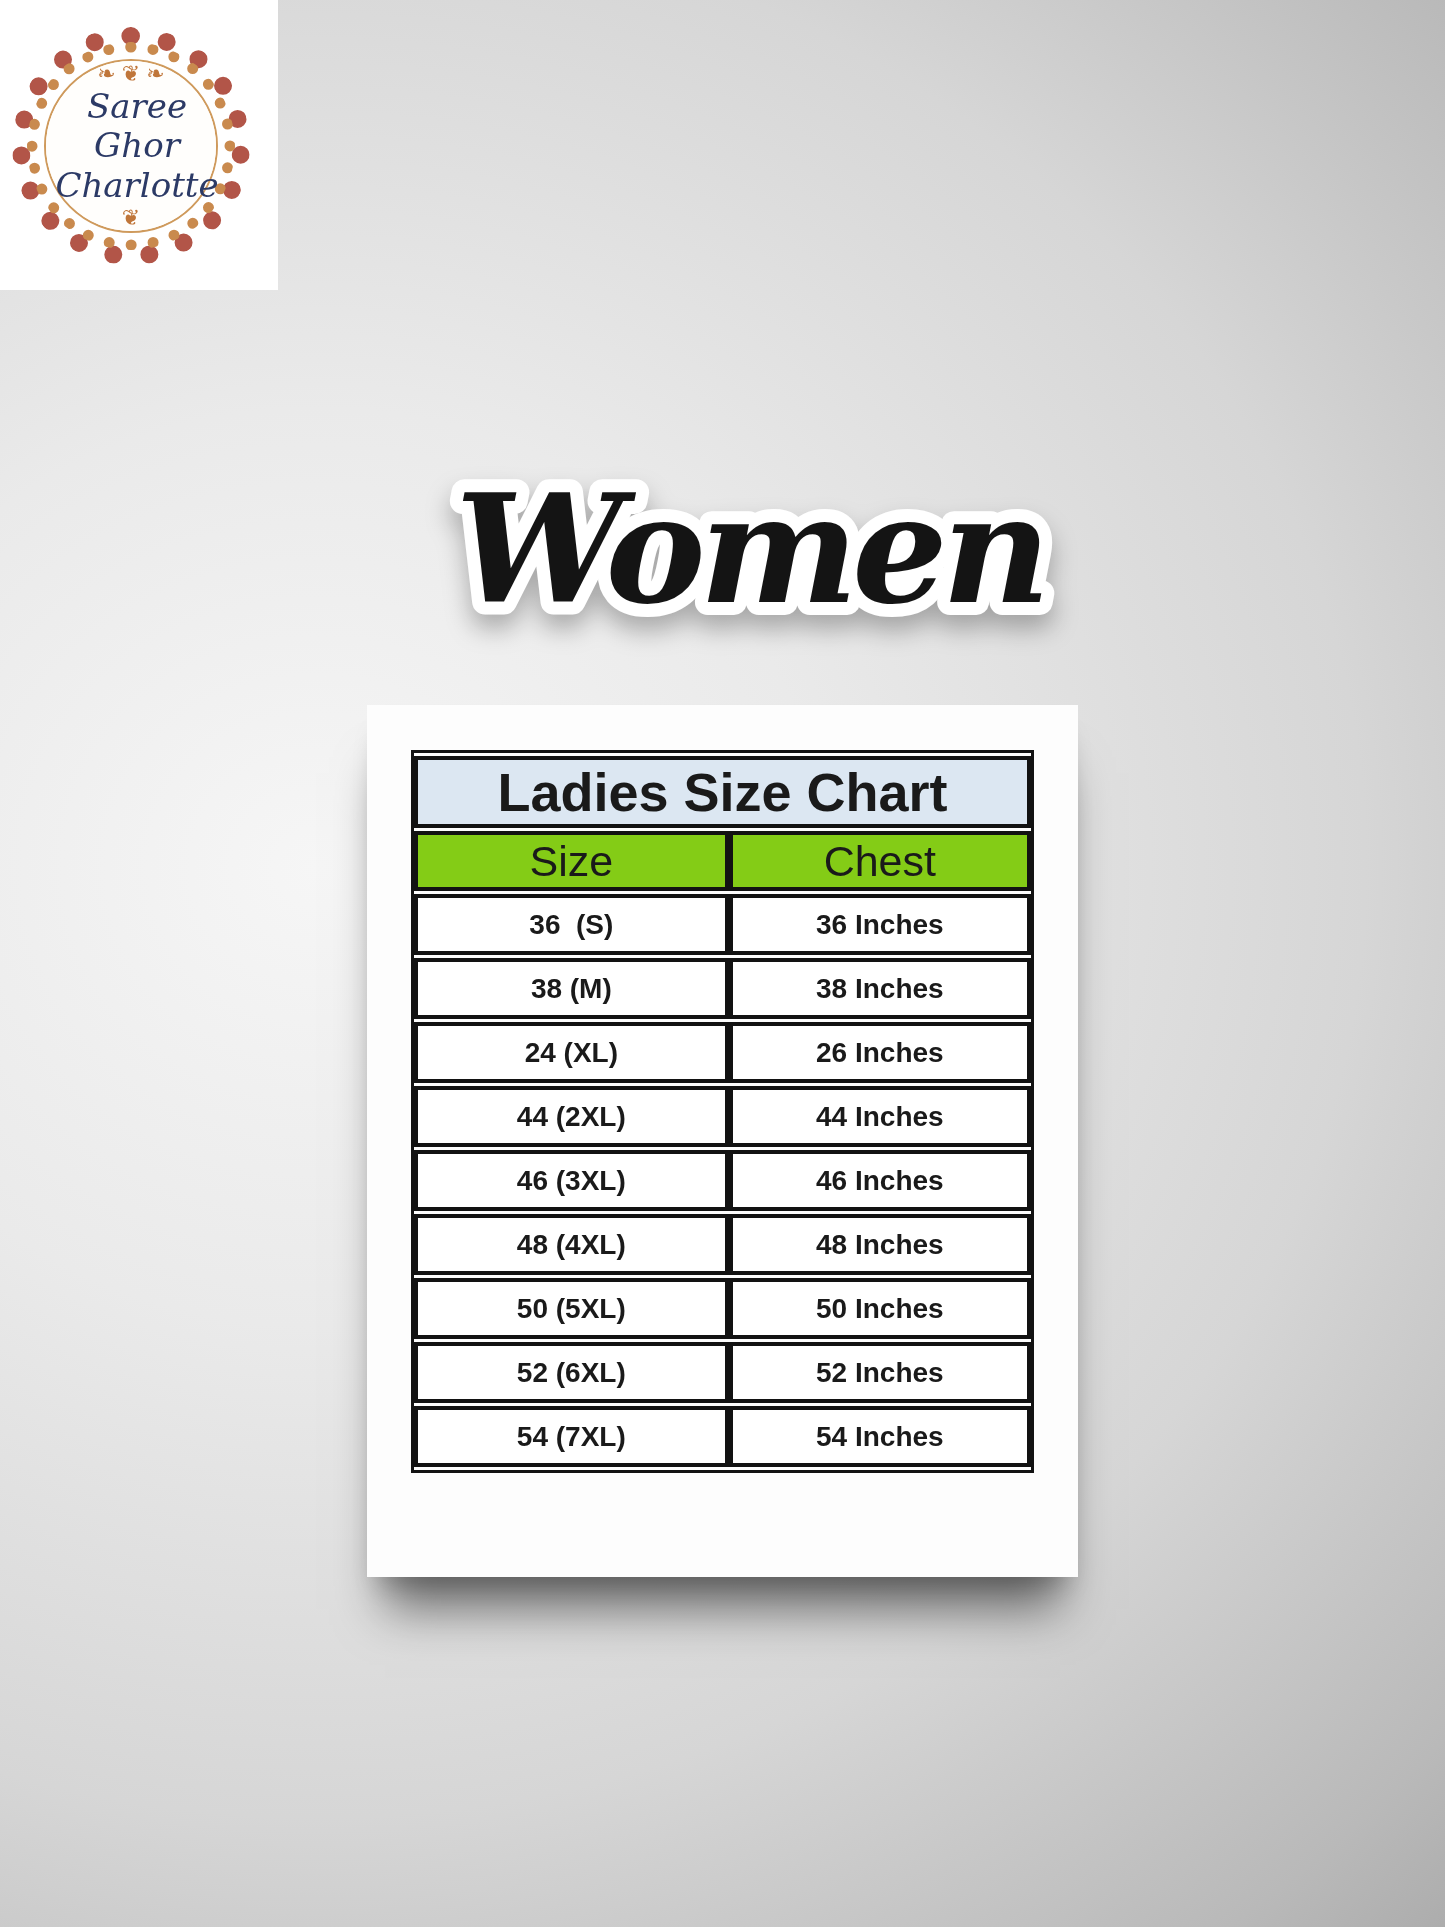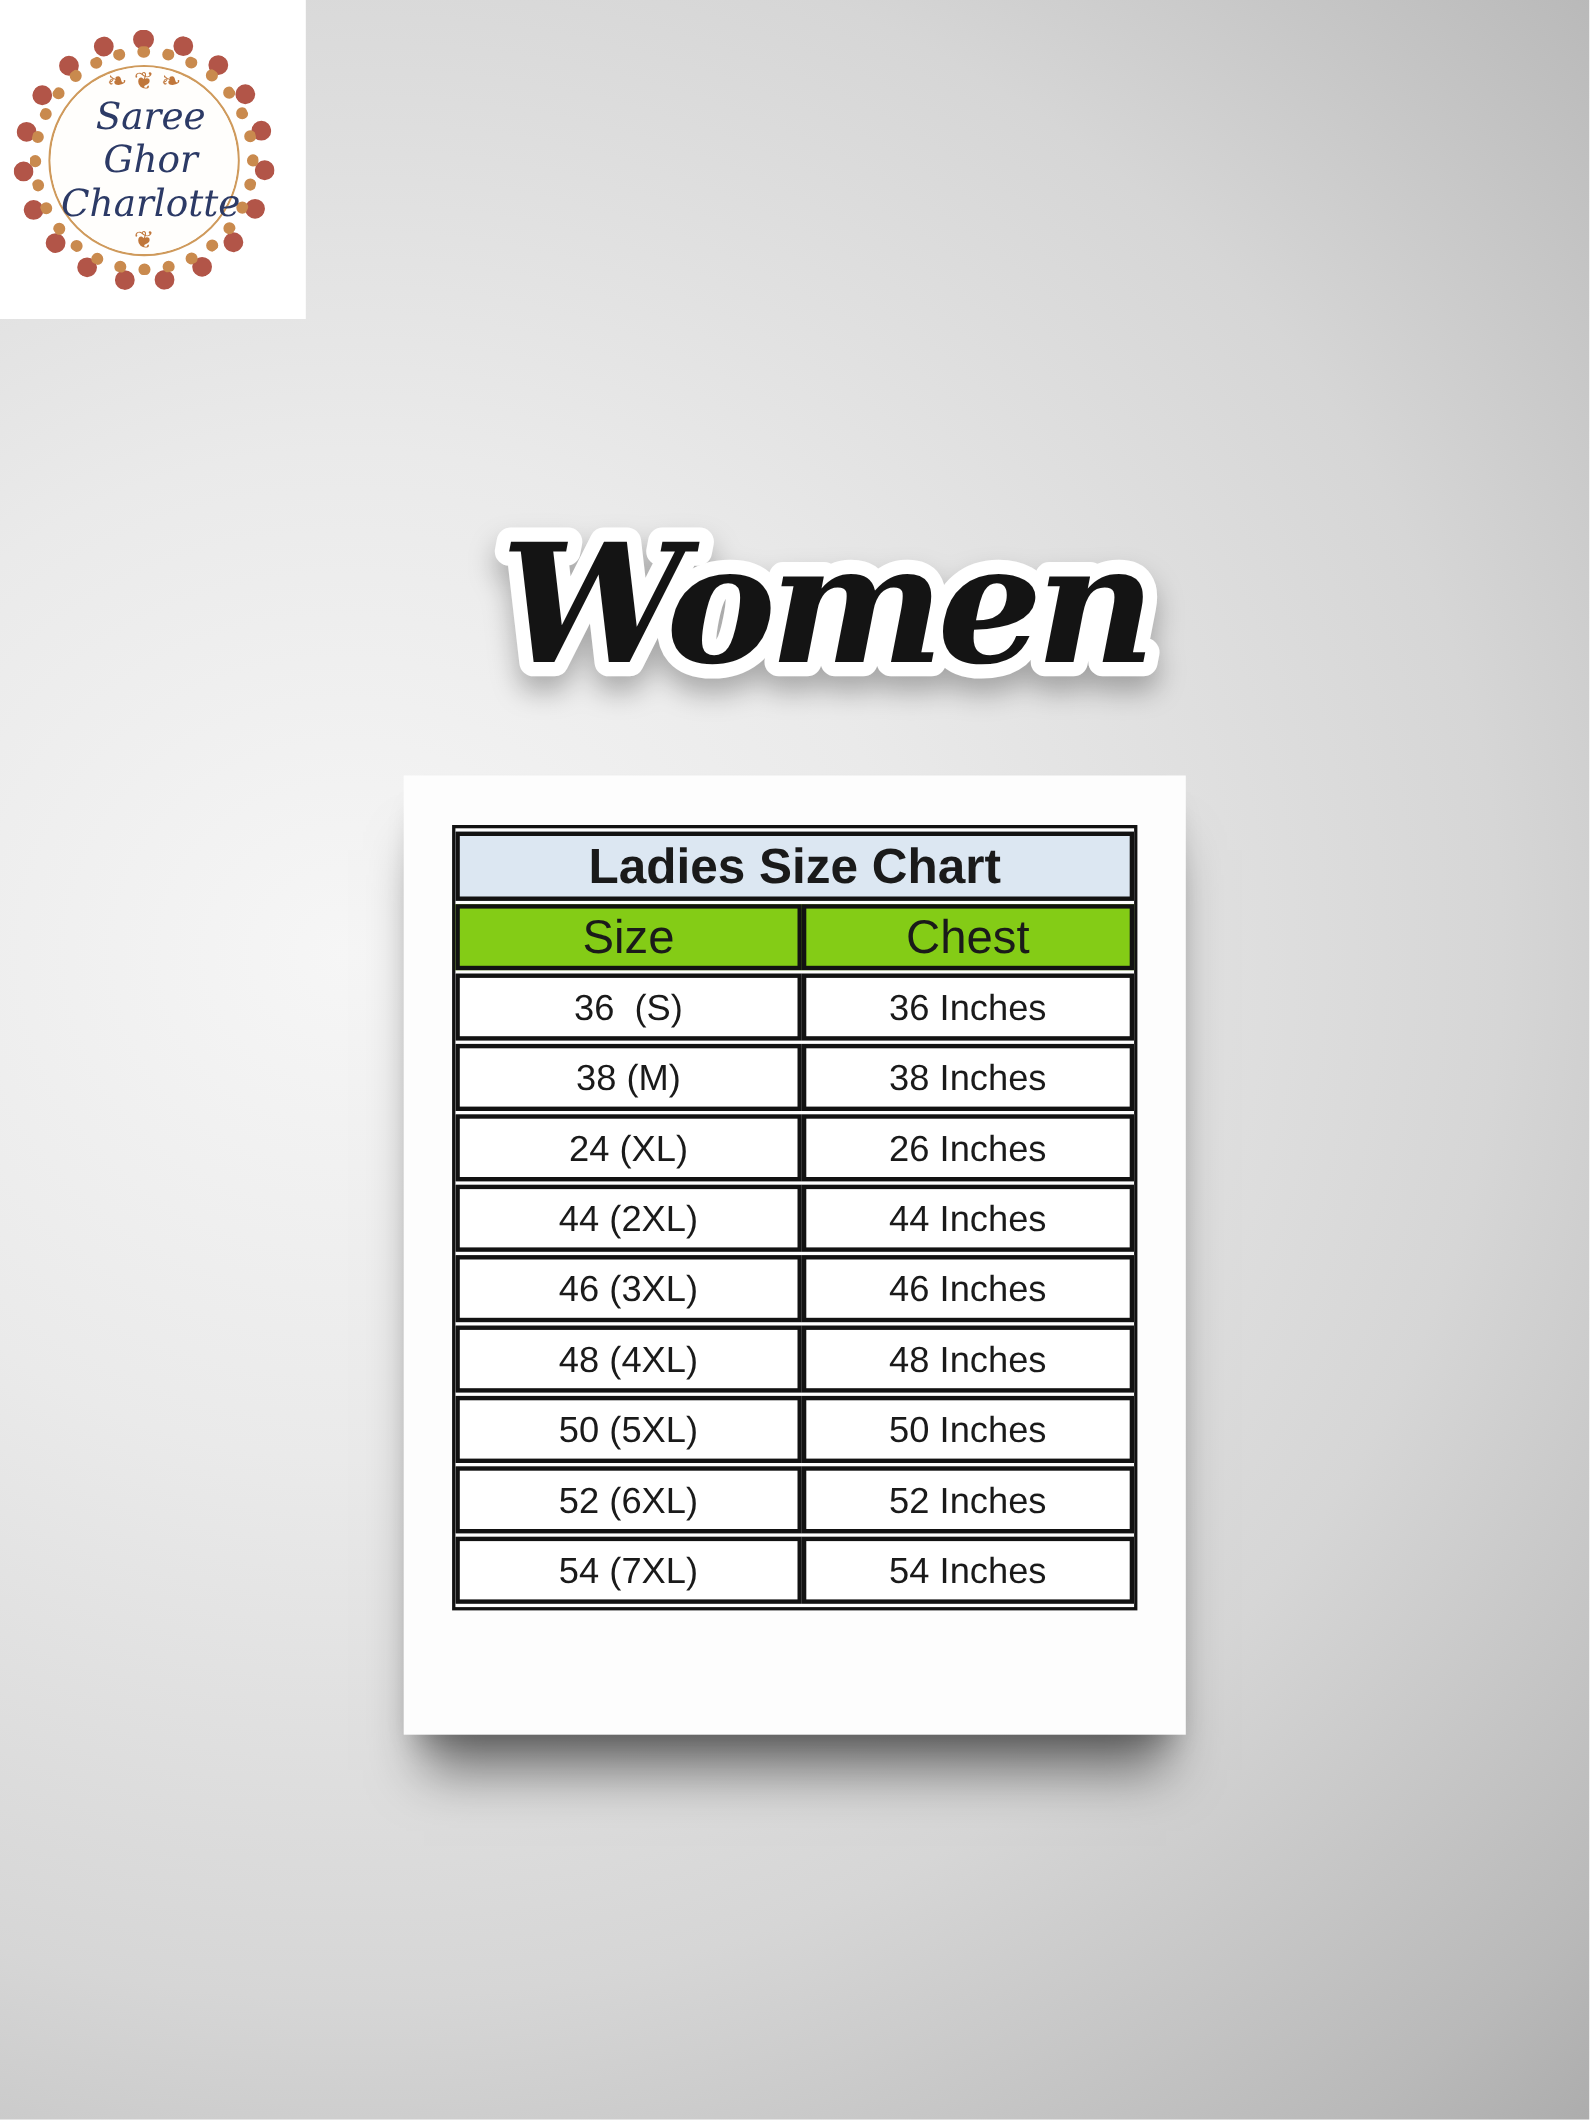--- a/index.html
+++ b/index.html
@@ -65,29 +65,30 @@
     table-layout:fixed;
   }
   .size-table td{
     border:4px solid #121212;
     text-align:center;vertical-align:middle;
     white-space:pre;
     color:#1a1a1a;
   }
   .size-table .title-cell{
     background:#dce7f2;height:53px;
-    font-weight:bold;font-size:45px;margin-top:40px;
+    font-weight:bold;font-size:54px;margin-top:40px;
   }
   .size-table .head-cell{
     background:#84cc16;height:50px;
     font-weight:normal;font-size:43px;
   }
   .size-table .data-cell{
     background:#ffffff;height:51px;
-    font-size:33px;
+    font-size:28px;
+    font-weight:bold;
   }
   .col-size{width:51%;}
   .col-chest{width:49%;}
 </style>
 </head>
 <body>
 
 <div id="canvas">
 
   <div class="logo-box">

